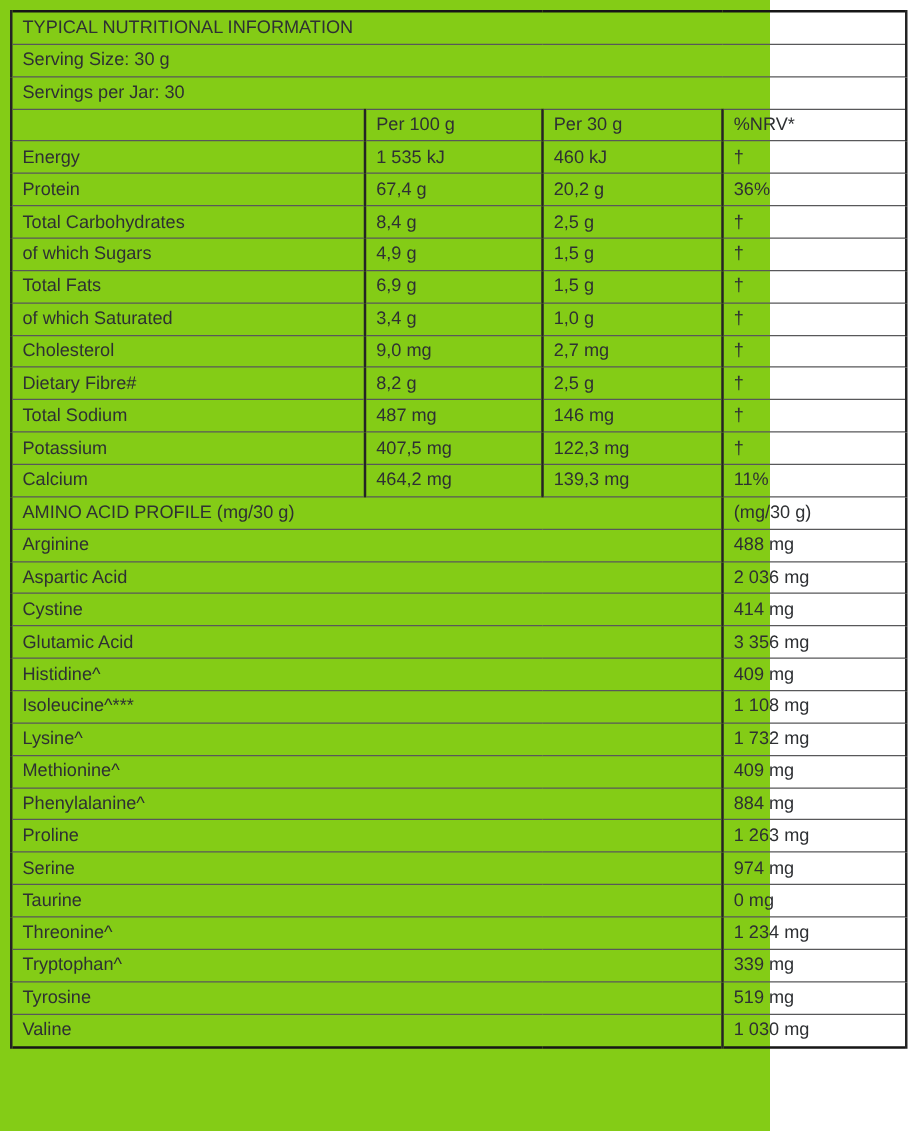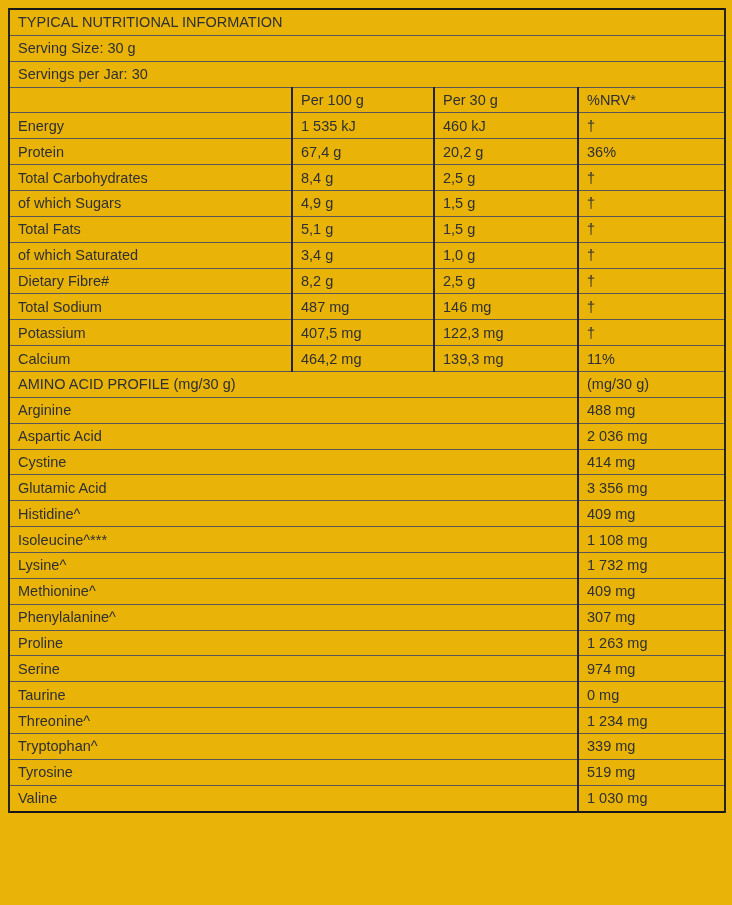--- a/index.html
+++ b/index.html
@@ -6,23 +6,23 @@
     margin: 0;
     padding: 0;
     background: #ffffff;
     width: 732px;
     height: 905px;
     overflow: hidden;
     font-family: "Liberation Sans", "DejaVu Sans", sans-serif;
   }
   .page {
     position: relative;
-    width: 732px;
+    width: 616px;
     height: 905px;
-    background: #eab308;
+    background: #84cc16;
   }
   table.nutrition {
     position: absolute;
     left: 8px;
     top: 8px;
     width: 716px;
     border-collapse: collapse;
     table-layout: fixed;
     border: 2px solid #161616;
     font-size: 14.5px;
@@ -98,28 +98,34 @@
           <td>†</td>
         </tr>
         <tr>
           <td class="indent">of which Sugars</td>
           <td>4,9 g</td>
           <td>1,5 g</td>
           <td>†</td>
         </tr>
         <tr>
           <td>Total Fats</td>
-          <td>5,1 g</td>
+          <td>6,9 g</td>
           <td>1,5 g</td>
           <td>†</td>
         </tr>
         <tr>
           <td class="indent">of which Saturated</td>
           <td>3,4 g</td>
           <td>1,0 g</td>
+          <td>†</td>
+        </tr>
+        <tr>
+          <td>Cholesterol</td>
+          <td>9,0 mg</td>
+          <td>2,7 mg</td>
           <td>†</td>
         </tr>
         <tr>
           <td>Dietary Fibre#</td>
           <td>8,2 g</td>
           <td>2,5 g</td>
           <td>†</td>
         </tr>
         <tr>
           <td>Total Sodium</td>
@@ -174,21 +180,21 @@
         <tr>
           <td colspan="3">Lysine^</td>
           <td>1 732 mg</td>
         </tr>
         <tr>
           <td colspan="3">Methionine^</td>
           <td>409 mg</td>
         </tr>
         <tr>
           <td colspan="3">Phenylalanine^</td>
-          <td>307 mg</td>
+          <td>884 mg</td>
         </tr>
         <tr>
           <td colspan="3">Proline</td>
           <td>1 263 mg</td>
         </tr>
         <tr>
           <td colspan="3">Serine</td>
           <td>974 mg</td>
         </tr>
         <tr>

